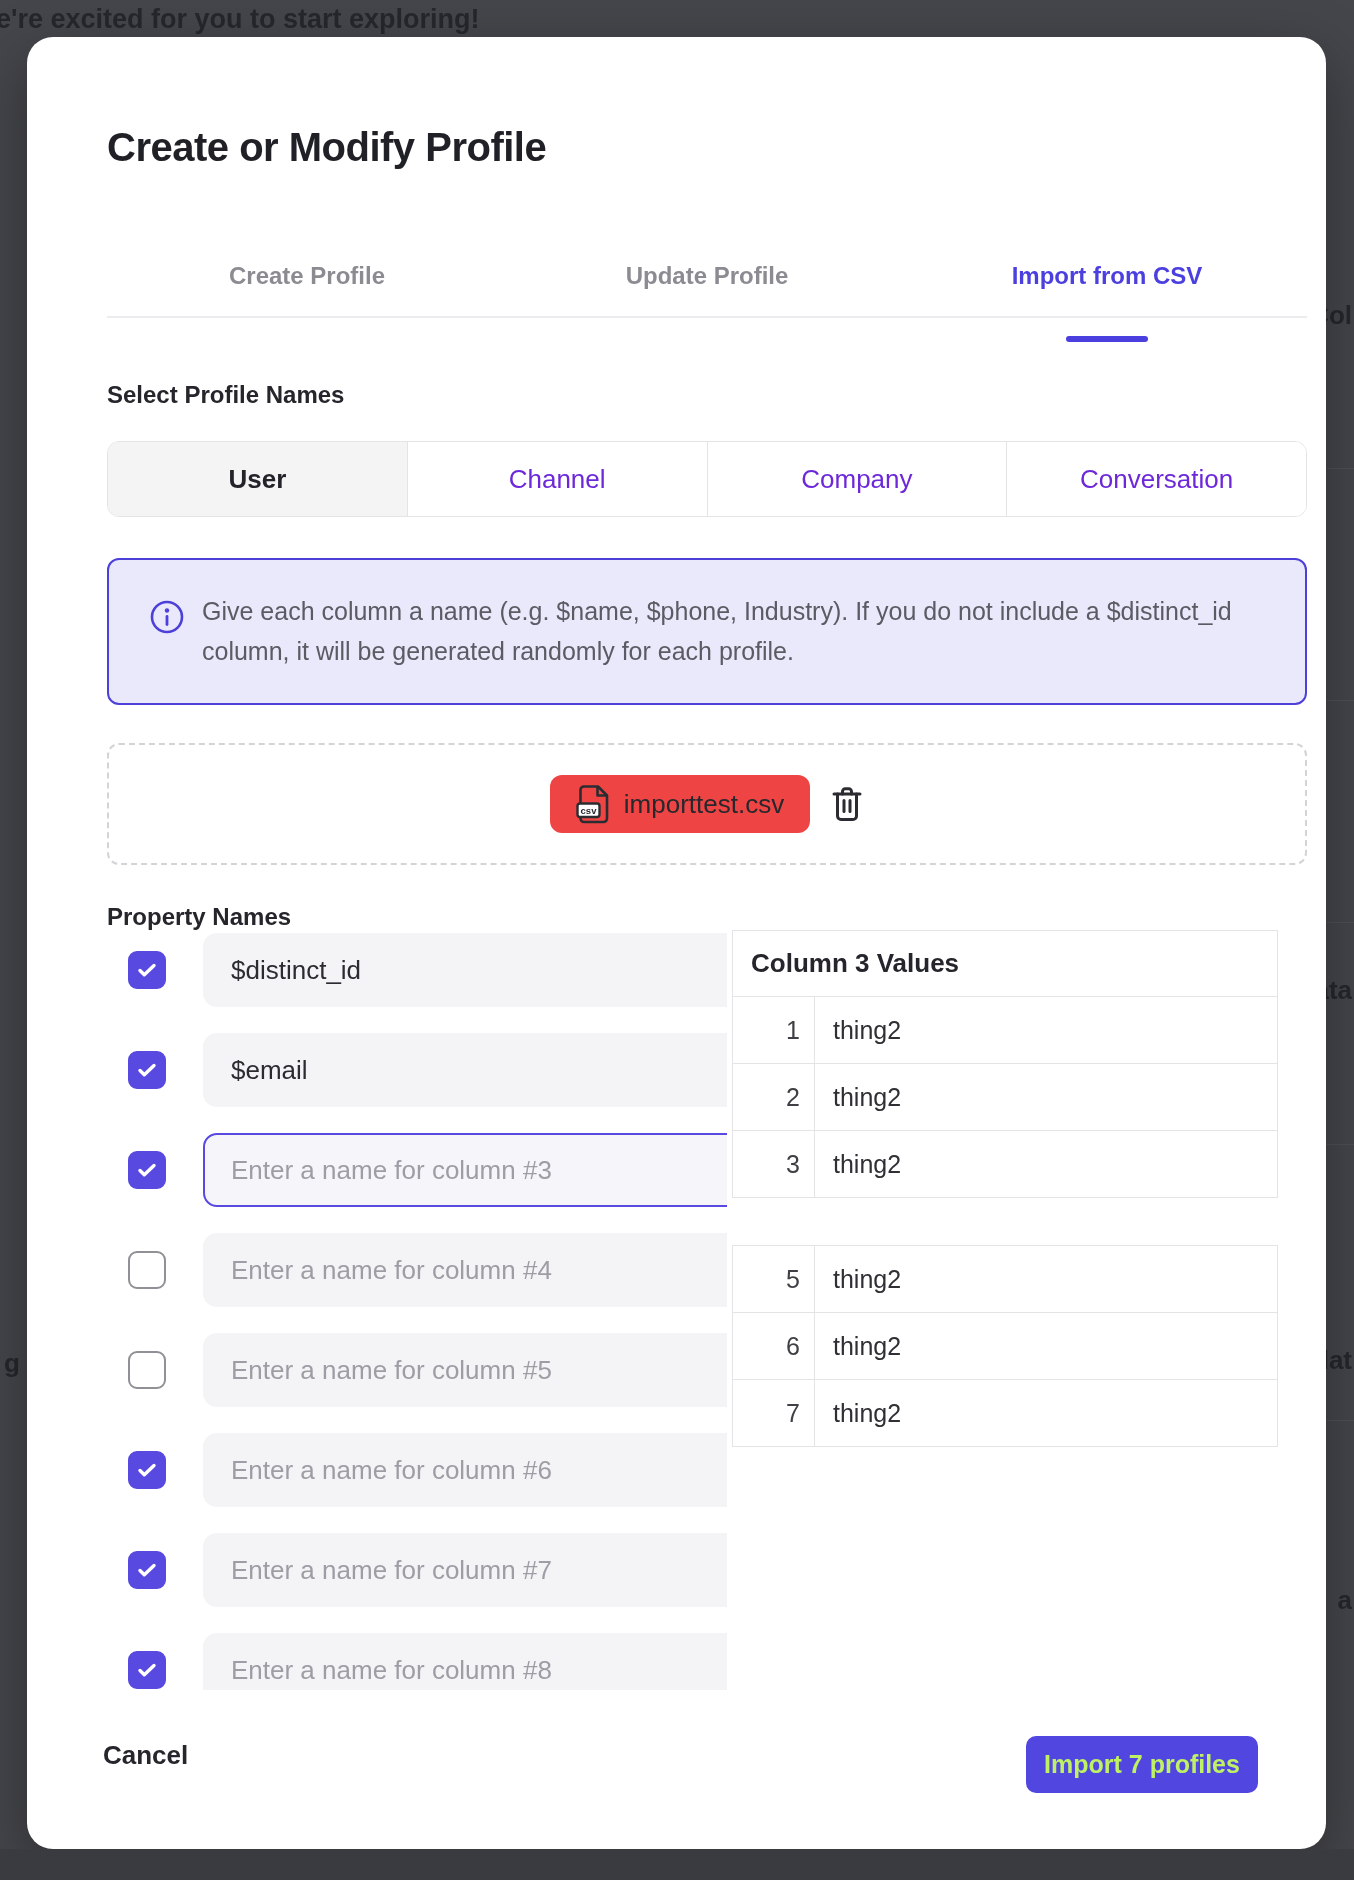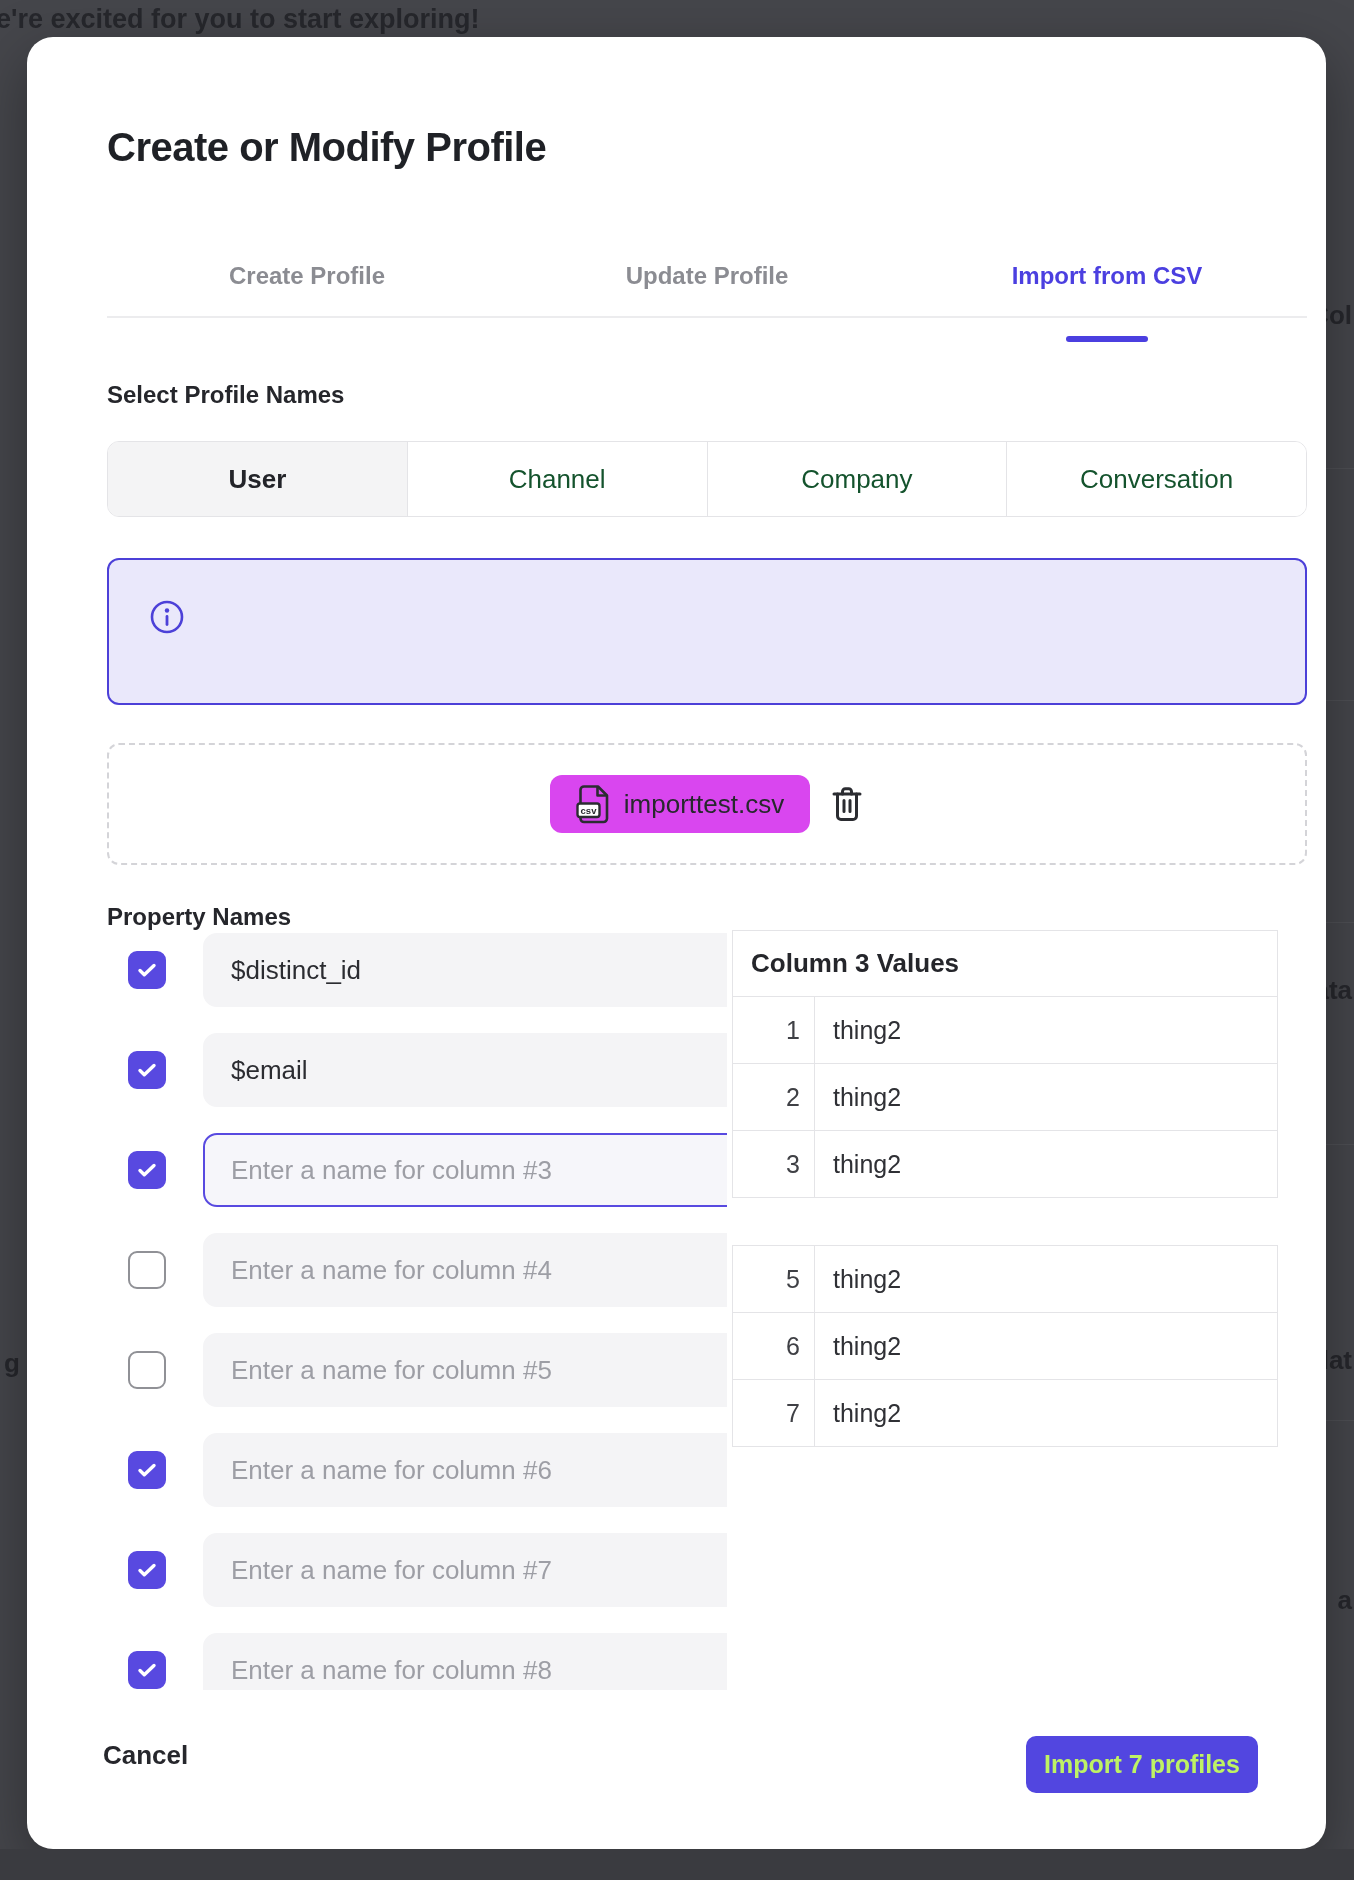--- a/index.html
+++ b/index.html
@@ -63,21 +63,21 @@
   }
 
   
   .segmented {
     position:absolute; left:80px; top:404px; width:1200px; height:76px;
     border:1px solid #e4e4e7; border-radius:12px;
     display:flex; overflow:hidden; background:#fff;
   }
   .segment {
     flex:1; display:flex; align-items:center; justify-content:center;
-    font-size:26px; color:#14532d; cursor:pointer; background:#fff;
+    font-size:26px; color:#6d28d9; cursor:pointer; background:#fff;
   }
   .segment + .segment { border-left:1px solid #e4e4e7; }
   .segment.selected { background:#f4f4f5; color:#232429; font-weight:700; }
 
   
   .info-banner {
     position:absolute; left:80px; top:521px; width:1200px; height:147px;
     background:#eae8fb; border:2px solid #4c40d8; border-radius:12px;
   }
   .info-icon { position:absolute; left:41px; top:40px; width:34px; height:34px; }
@@ -87,21 +87,21 @@
   }
 
   
   .dropzone {
     position:absolute; left:80px; top:706px; width:1200px; height:122px;
     border:2px dashed #d4d4d8; border-radius:12px;
     display:flex; align-items:center; justify-content:center; gap:22px;
   }
   .file-chip {
     display:flex; align-items:center; gap:14px;
-    background:#d946ef; border-radius:12px; height:58px; padding:0 26px;
+    background:#ef4444; border-radius:12px; height:58px; padding:0 26px;
     font-size:26px; color:#27282d; font-weight:500;
   }
   .trash-btn { width:32px; height:36px; cursor:pointer; display:flex; align-items:center; }
 
   
   .props-wrap {
     position:absolute; left:80px; top:896px; width:620px; height:757px;
     overflow:hidden;
   }
   .prop-row { position:absolute; left:0; width:100%; height:74px; }
@@ -201,20 +201,21 @@
       <div class="segment">Company</div>
       <div class="segment">Conversation</div>
     </div>
 
   <div class="info-banner">
     <svg class="info-icon" viewBox="0 0 34 34">
       <circle cx="17" cy="17" r="15" fill="none" stroke="#4c40d8" stroke-width="2.6"></circle>
       <circle cx="17" cy="10.5" r="2.2" fill="#4c40d8"></circle>
       <rect x="15.6" y="15" width="2.8" height="11" rx="1.4" fill="#4c40d8"></rect>
     </svg>
+    <div class="info-text">Give each column a name (e.g. $name, $phone, Industry). If you do not include a $distinct_id column, it will be generated randomly for each profile.</div>
   </div>
 
   <div class="dropzone">
     <div class="file-chip">
       <svg width="34" height="40" viewBox="0 0 34 40">
         <path d="M8 2.5 h14 l9 9 v23 a3.5 3.5 0 0 1 -3.5 3.5 h-19.5 a3.5 3.5 0 0 1 -3.5 -3.5 v-28.5 a3.5 3.5 0 0 1 3.5 -3.5 z" fill="none" stroke="#2b2c31" stroke-width="2.6" stroke-linejoin="round"></path>
         <path d="M21.5 3 v8.5 h9" fill="none" stroke="#2b2c31" stroke-width="2.6" stroke-linejoin="round"></path>
         <rect x="1.5" y="19.5" width="22" height="13.5" rx="2.5" fill="#ffffff" stroke="#2b2c31" stroke-width="2.4"></rect>
         <text x="12.5" y="30" text-anchor="middle" font-size="9.5" font-weight="700" font-family="Liberation Sans, sans-serif" fill="#2b2c31">csv</text>
       </svg>

